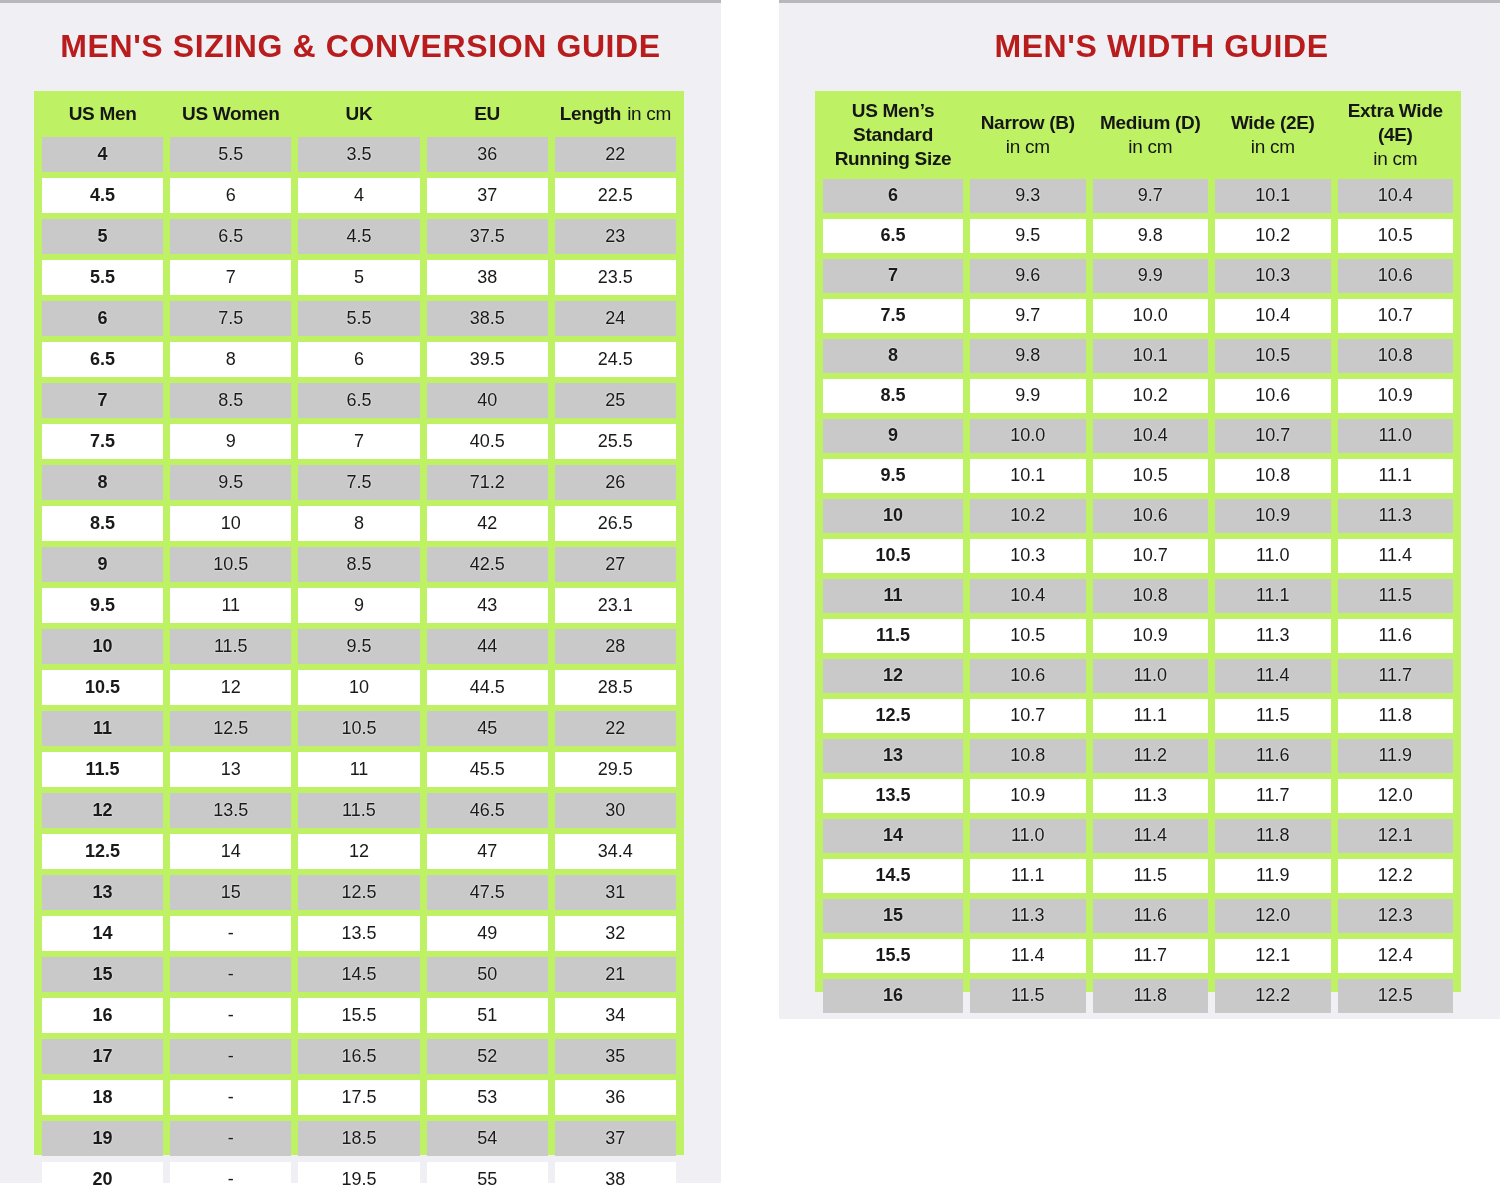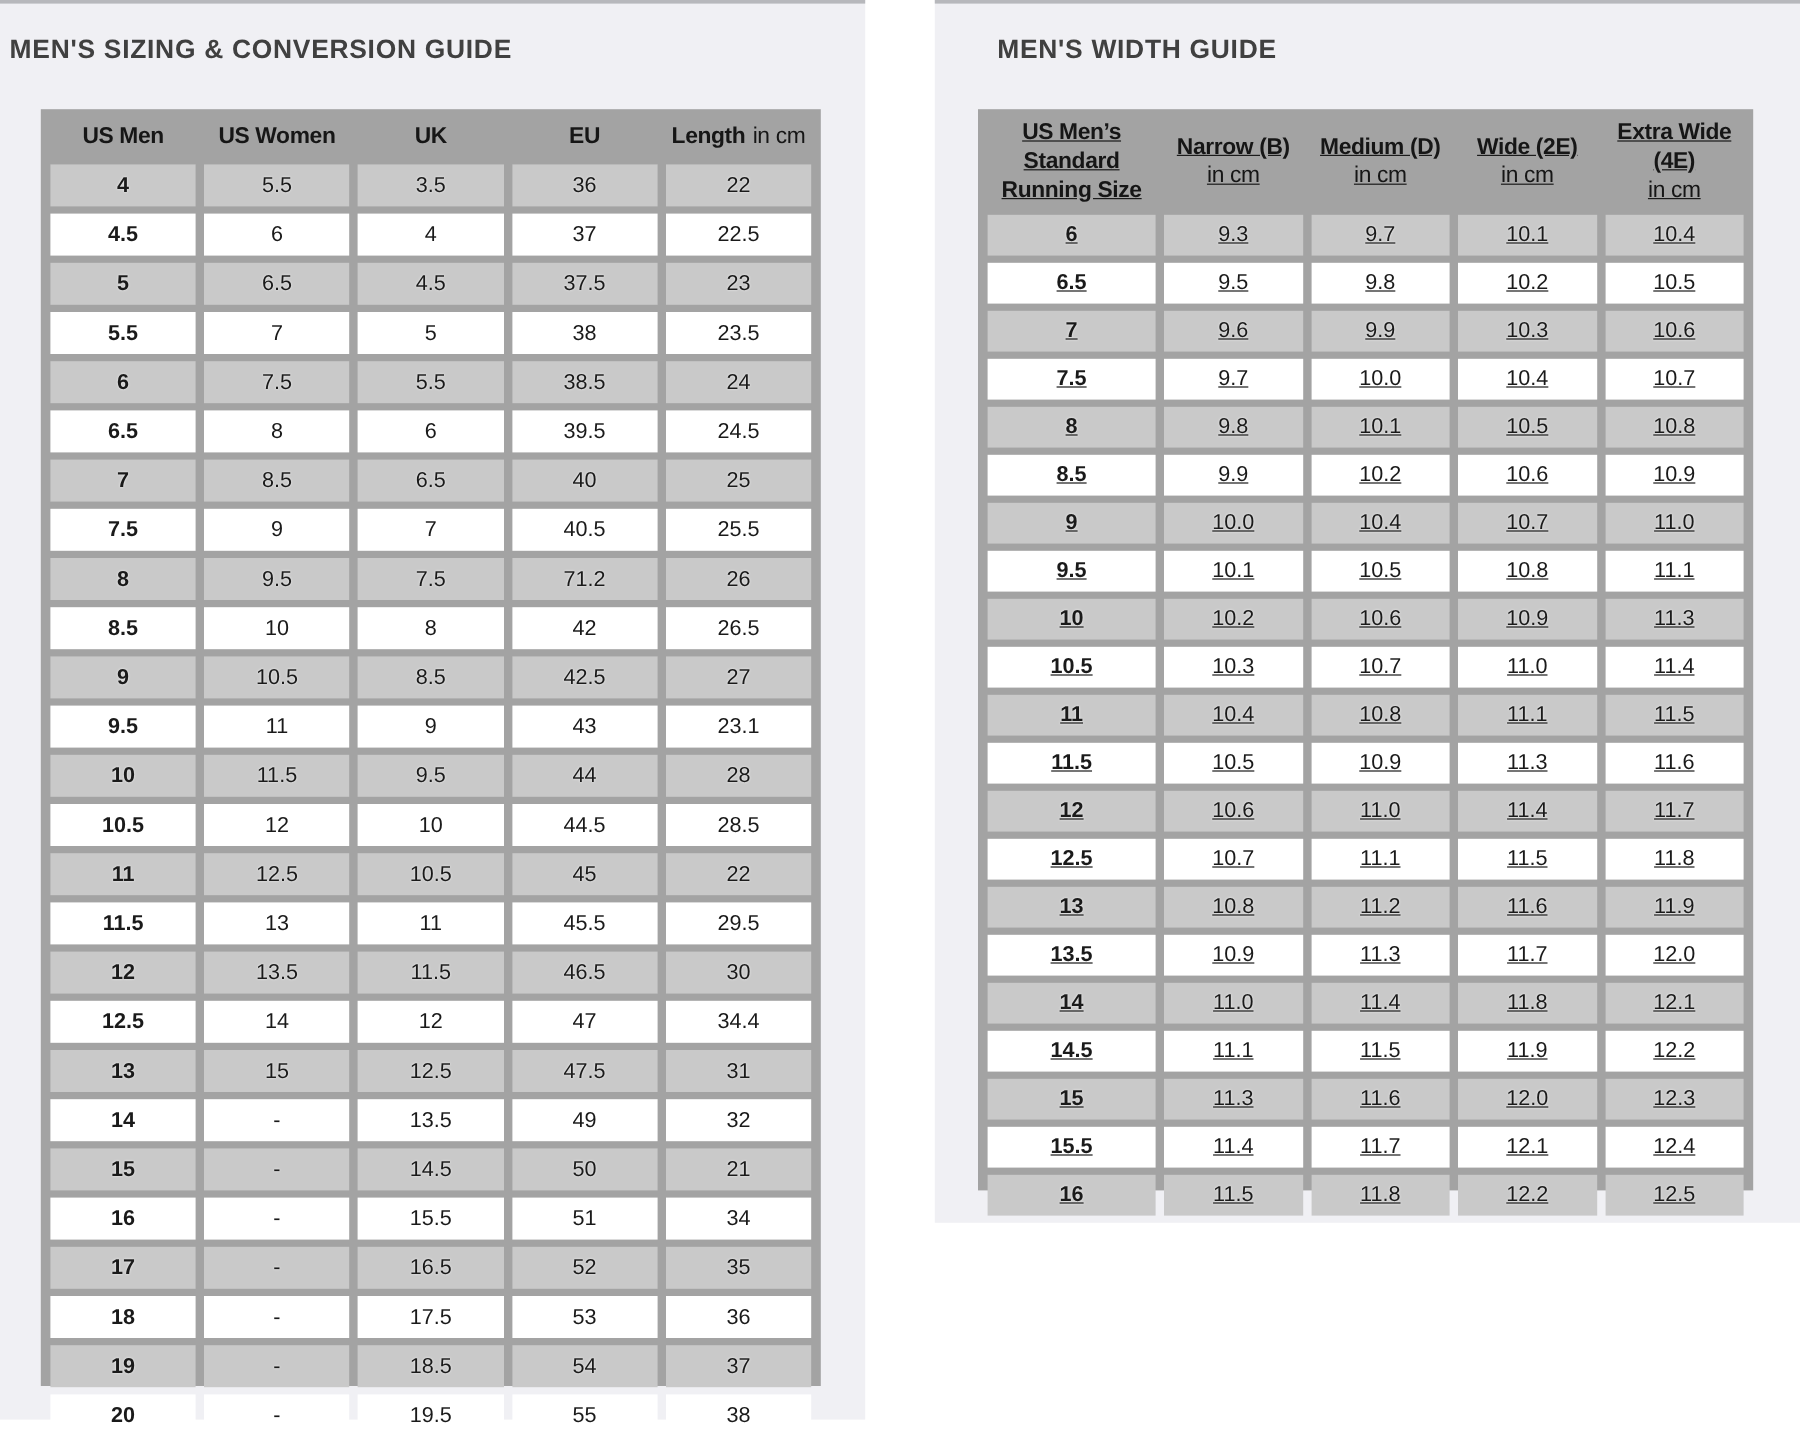--- a/index.html
+++ b/index.html
@@ -12,35 +12,36 @@
   }
   .panel{
     position:absolute;top:0;
     background:#f0f0f4;
     border-top:3px solid #b7b8bc;
     box-sizing:border-box;
   }
   .panel-left{left:0;width:721px;height:1183px;}
   .panel-right{left:779px;width:721px;height:1019px;padding-left:44px;}
   .guide-title{
+    text-align:center;
     font-weight:bold;
-    font-size:22px;
+    font-size:32px;
     letter-spacing:0.6px;
-    color:#404040;
+    color:#b91c1c;
     margin:25px 8px 0 8px;
     white-space:nowrap;
   }
   .card{
     position:absolute;top:88px;
-    background:#a3a3a3;
+    background:#bef264;
     box-sizing:border-box;
     padding:0 1px;
   }
   .panel-left .card{left:34px;width:650px;height:1064px;}
-  .panel-right .card{left:36px;width:646px;height:901px;text-decoration:underline;}
+  .panel-right .card{left:36px;width:646px;height:901px;}
   table.size-table{
     width:100%;
     table-layout:fixed;
     border-collapse:separate;
     border-spacing:7px 6px;
   }
   table.size-table th{
     font-weight:bold;
     font-size:19px;
     letter-spacing:-0.3px;

